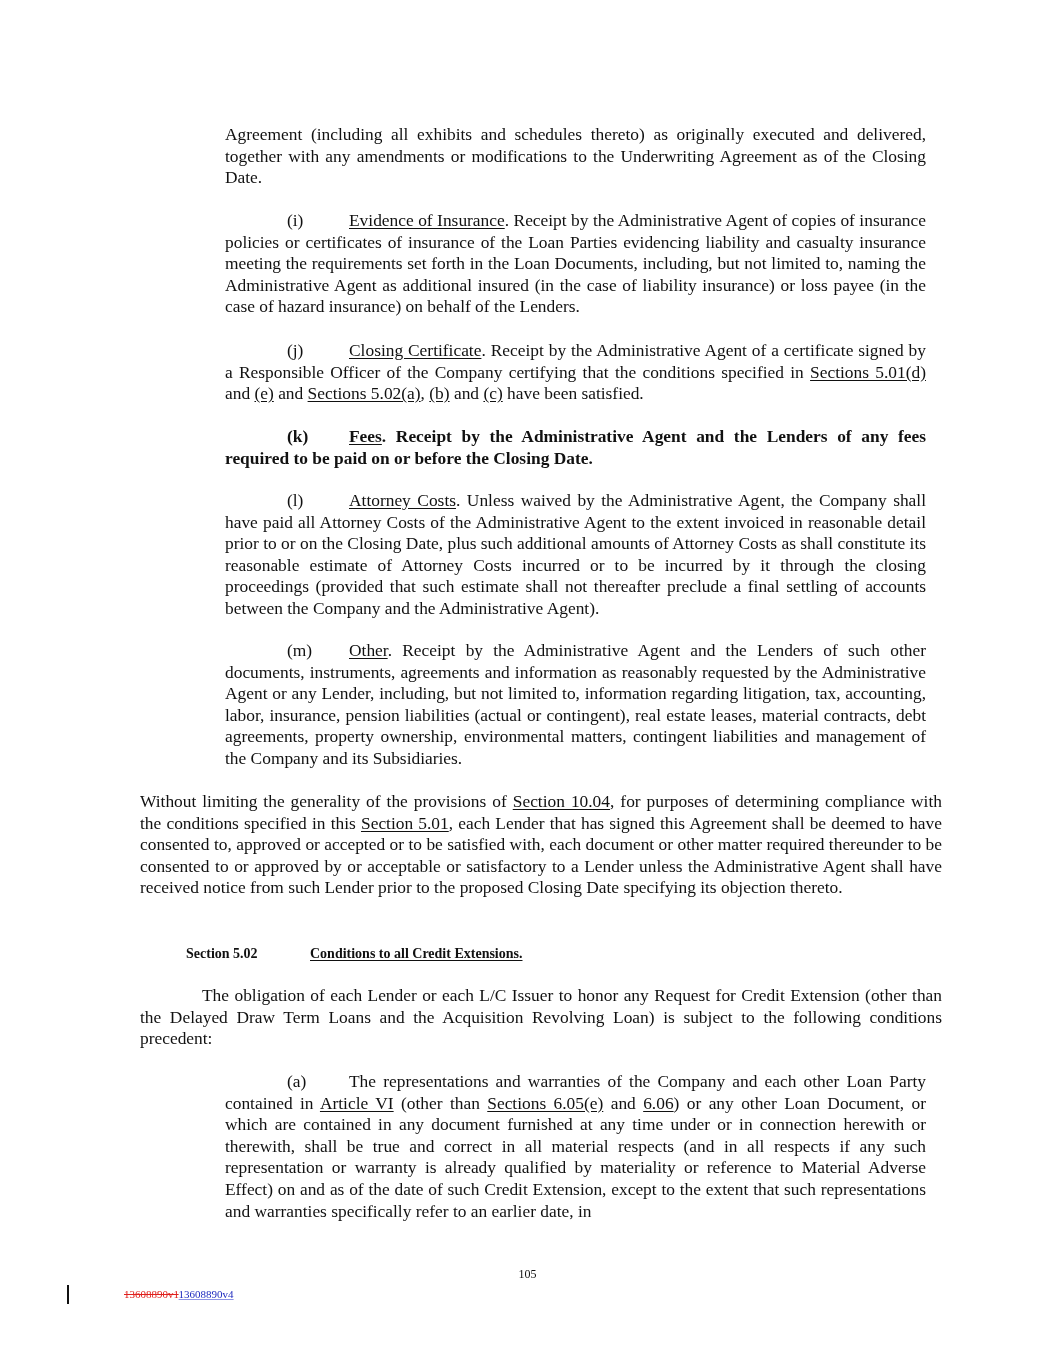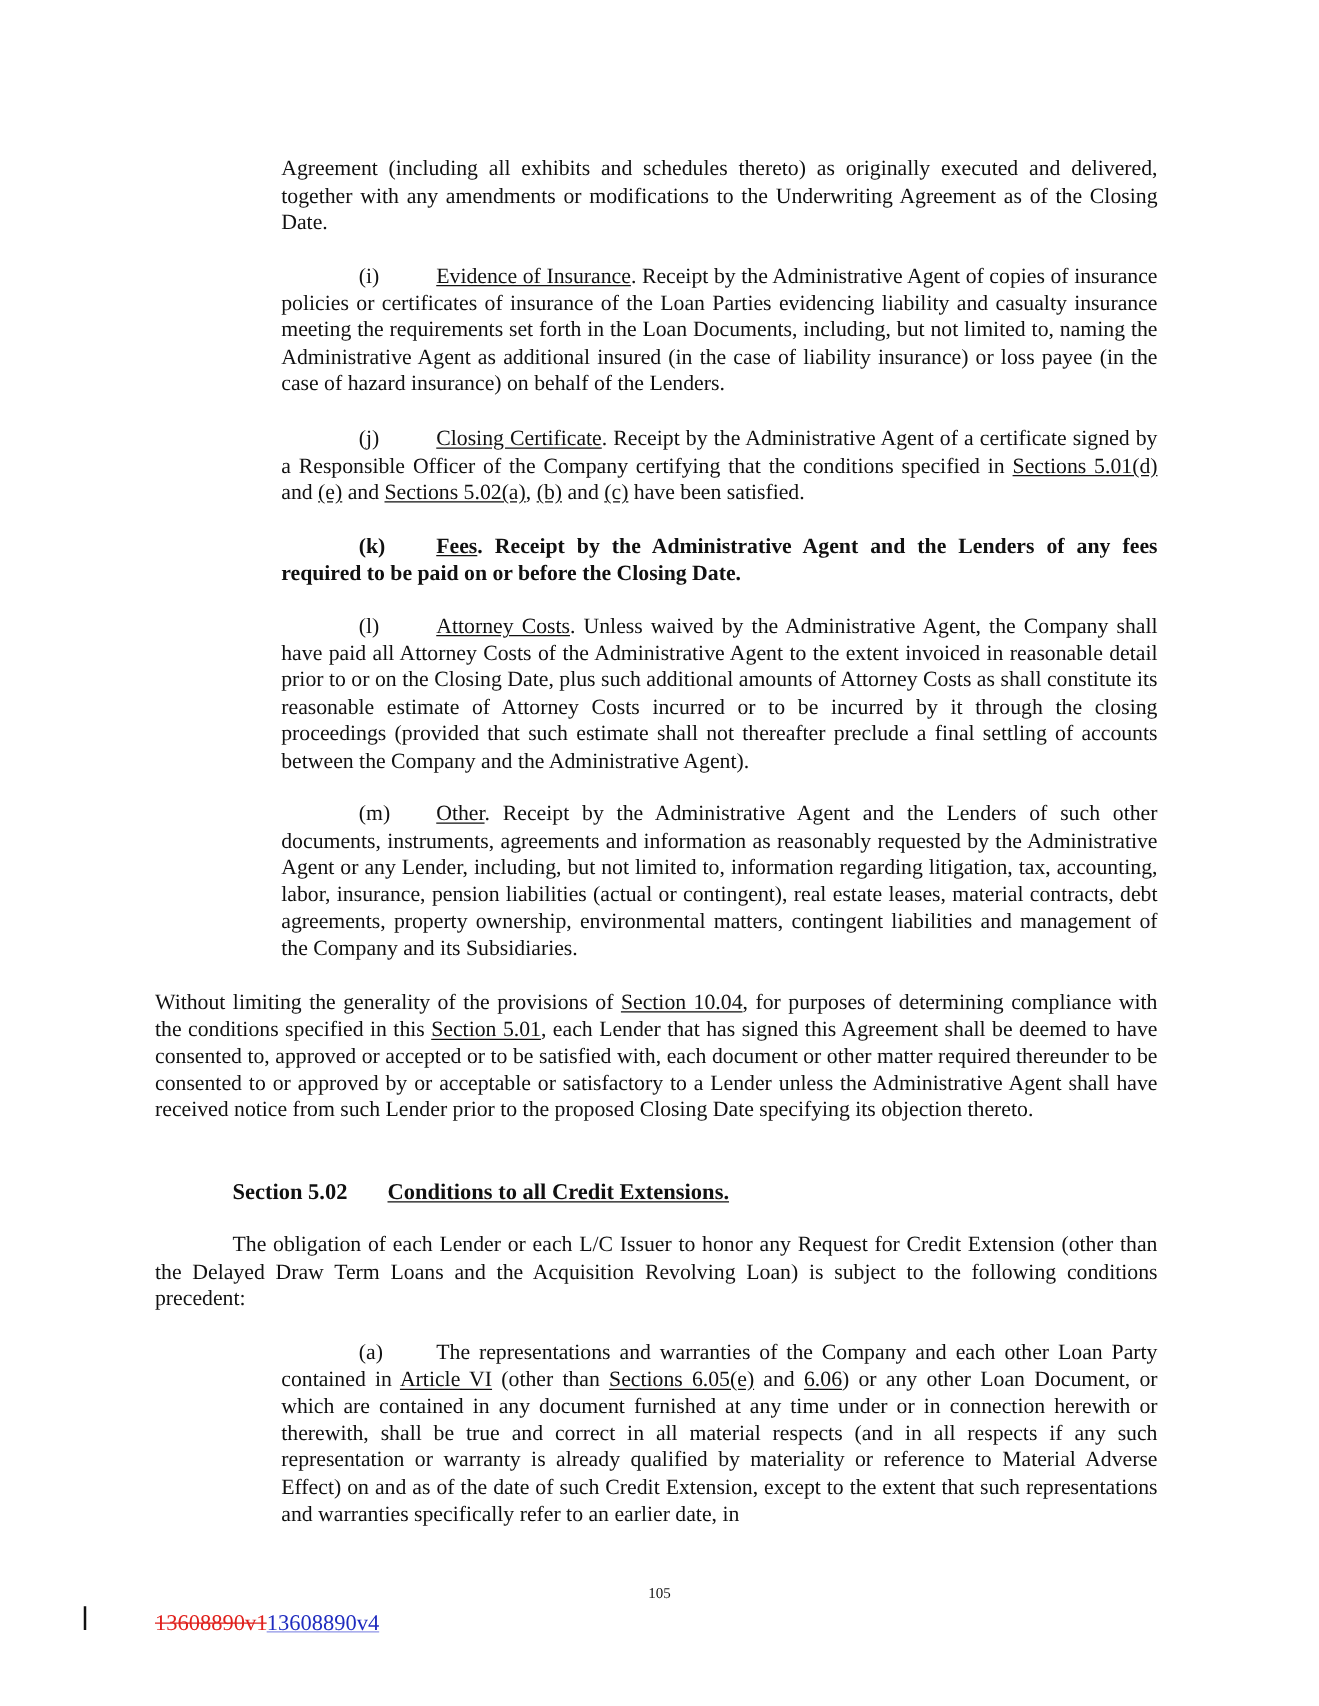--- a/index.html
+++ b/index.html
@@ -1,28 +1,28 @@
 <!DOCTYPE html>
 <html><head>
 <meta charset="utf-8">
 <style>
   html, body { margin: 0; padding: 0; background: #ffffff; }
   body { width: 1055px; height: 1365px; position: relative; overflow: hidden;
          font-family: "Liberation Serif", serif; color: #111111; }
   .page { position: absolute; left: 0; top: 0; width: 937px; height: 1365px; }
   .para { position: absolute; font-size: 17.4px; line-height: 21.6px; text-align: justify; }
   .indented { left: 225px; width: 701px; }
-  .full { left: 124px; width: 802px; }
+  .full { left: 140px; width: 802px; }
   .first-indent { text-indent: 62px; }
   .lbl { display: inline-block; width: 62px; text-indent: 0; }
   u { text-decoration: underline; text-underline-offset: 2px; }
-  .heading { position: absolute; left: 186px; top: 943px; font-size: 18px; font-weight: bold; line-height: 21.6px; }
+  .heading { position: absolute; left: 186px; top: 943px; font-size: 14px; font-weight: bold; line-height: 21.6px; }
   .heading .num { display: inline-block; width: 124px; }
   .pagenum { position: absolute; left: 0; width: 1055px; text-align: center; top: 1267px; font-size: 12px; }
-  .footer { position: absolute; left: 124px; top: 1288px; font-size: 18px; }
+  .footer { position: absolute; left: 124px; top: 1288px; font-size: 11px; }
   .deleted { color: #e0201c; text-decoration: line-through; }
   .inserted { color: #1f2bbf; text-decoration: underline; text-decoration-color: #8e94e6; }
   .change-bar { position: absolute; left: 67px; top: 1285px; width: 2px; height: 19px; background: #111111; }
 </style>
 </head>
 <body>
 
 <div class="page">
 
   <p class="para indented" style="top:124px; margin:0;">Agreement (including all exhibits and schedules thereto) as originally executed and delivered, together with any amendments or modifications to the Underwriting Agreement as of the Closing Date.</p>

